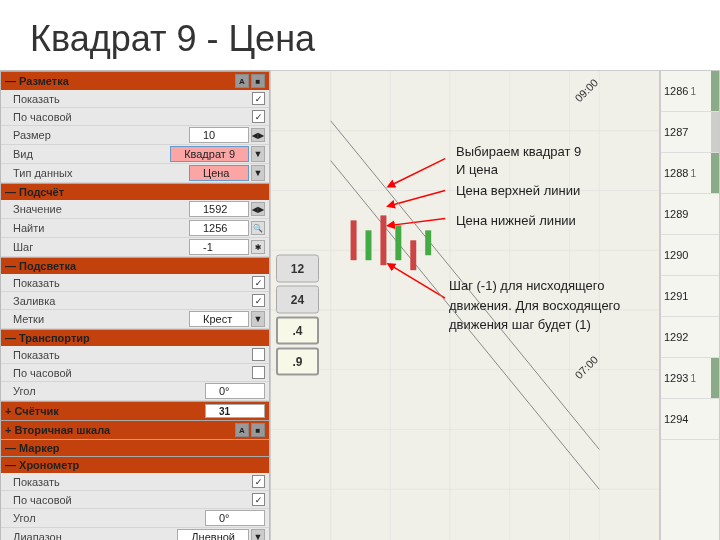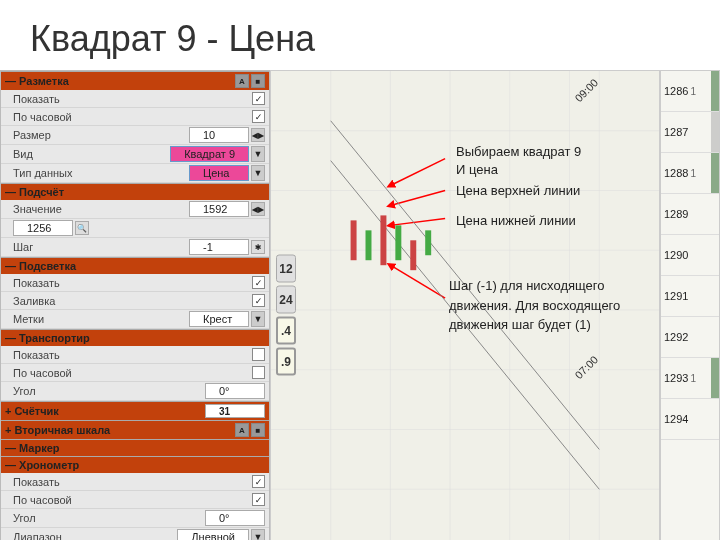--- a/index.html
+++ b/index.html
@@ -90,21 +90,21 @@
       border: 1px solid #aaa;
       padding: 0 13px;
       min-width: 60px;
       height: 16px;
       font-size: 11px;
       display: flex;
       align-items: center;
     }
 
     .value-box.highlighted {
-      background: #ec4899;
+      background: #fca5a5;
       border: 1px solid #6699cc;
     }
 
     .checkbox {
       width: 13px;
       height: 13px;
       border: 1px solid #888;
       background: #fff;
       display: flex;
       align-items: center;
@@ -171,21 +171,21 @@
       position: absolute;
       left: 5px;
       top: 50%;
       transform: translateY(-50%);
       display: flex;
       flex-direction: column;
       gap: 3px;
     }
 
     .tool-btn {
-      width: 20px;
+      width: 43px;
       height: 28px;
       background: #e0e0e0;
       border: 1px solid #aaa;
       border-radius: 3px;
       display: flex;
       align-items: center;
       justify-content: center;
       font-size: 12px;
       font-weight: bold;
       cursor: pointer;
@@ -284,20 +284,21 @@
       <span>— Подсчёт</span>
     </div>
     <div class="row">
       <span class="row-label">Значение</span>
       <div class="row-value">
         <div class="value-box">1592</div>
         <div class="chevron-btn">◀▶</div>
       </div>
     </div>
     <div class="row">
+      <span class="row-label">Найти</span>
       <div class="row-value">
         <div class="value-box">1256</div>
         <div class="small-icon-btn">🔍</div>
       </div>
     </div>
     <div class="row">
       <span class="row-label">Шаг</span>
       <div class="row-value">
         <div class="value-box">-1</div>
         <div class="small-icon-btn">✱</div>

